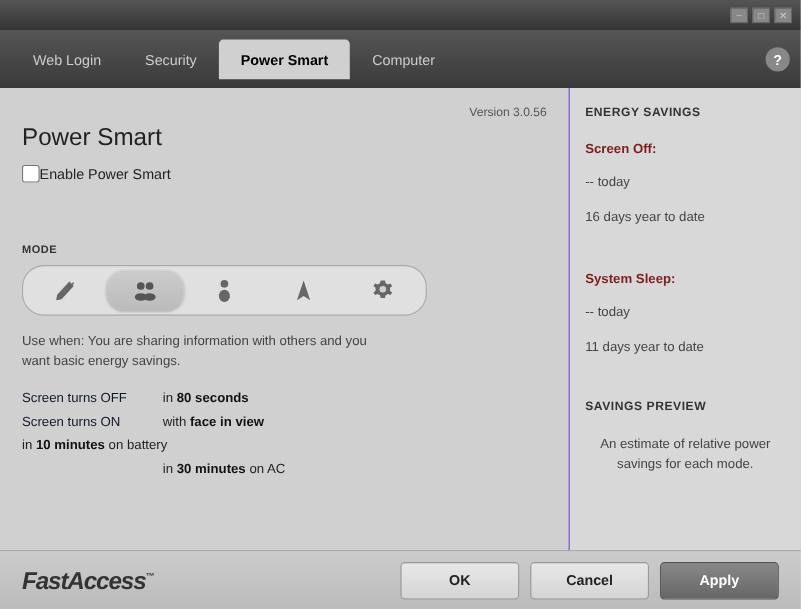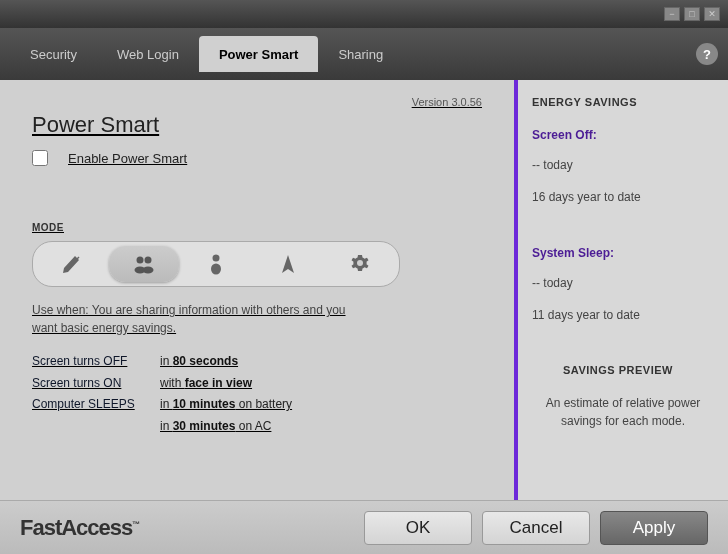--- a/index.html
+++ b/index.html
@@ -80,46 +80,45 @@
     
     .main-container {
       display: flex;
       height: 474px; 
       background: #d0d0d0;
     }
 
     
     .left-panel {
       flex: 1;
-      padding: 16px 32px;
+      padding: 16px 20px;
       display: flex;
       flex-direction: column;
-      border-right: 4px solid #6d28d9;
-      text-decoration: underline;
+      border-right: 1px solid #6d28d9;
     }
 
     .version-row {
       display: flex;
       justify-content: flex-end;
       font-size: 11px;
       color: #555;
       margin-bottom: 4px;
     }
 
     .page-title {
       font-size: 22px;
       font-weight: normal;
       color: #222;
       margin-bottom: 12px;
     }
 
     .checkbox-row {
       display: flex;
       align-items: center;
-      gap: 20px;
+      gap: 0;
       margin-bottom: 14px;
     }
     .checkbox-row input[type=checkbox] {
       width: 16px;
       height: 16px;
       cursor: pointer;
     }
     .checkbox-label {
       font-size: 13px;
       color: #222;
@@ -223,41 +222,40 @@
       font-size: 11px;
       font-weight: bold;
       color: #333;
       letter-spacing: 0.5px;
       margin-bottom: 8px;
     }
 
     .stat-label {
       font-size: 12px;
       font-weight: bold;
-      color: #4c1d95;
+      color: #7f1d1d;
       margin-bottom: 2px;
     }
     .stat-value {
       font-size: 12px;
       color: #444;
       margin-bottom: 2px;
       line-height: 1.5;
     }
 
     .divider-space {
       height: 14px;
     }
 
     .savings-preview-title {
       font-size: 11px;
       font-weight: bold;
       color: #333;
       letter-spacing: 0.5px;
       margin-bottom: 6px;
-      margin-left: 31px;
     }
     .savings-preview-desc {
       font-size: 12px;
       color: #444;
       line-height: 1.5;
       text-align: center;
     }
 
     
     .bottom-bar {
@@ -268,20 +266,21 @@
       height: 54px;
       background: linear-gradient(to bottom, #ccc, #bbb);
       border-top: 1px solid #aaa;
       display: flex;
       align-items: center;
       padding: 0 20px;
     }
 
     .brand-logo {
       font-size: 22px;
+      font-style: italic;
       color: #555;
       font-weight: bold;
       letter-spacing: -1px;
     }
     .brand-logo span {
       color: #333;
     }
     .brand-tm {
       font-size: 8px;
       vertical-align: super;
@@ -291,26 +290,27 @@
     .bottom-buttons {
       margin-left: auto;
       display: flex;
       gap: 10px;
     }
 
     .btn {
       width: 108px;
       height: 34px;
       border-radius: 4px;
-      font-size: 17px;
+      font-size: 13px;
       cursor: pointer;
       display: flex;
       align-items: center;
       justify-content: center;
       border: 1px solid #999;
+      font-weight: bold;
     }
     .btn-normal {
       background: linear-gradient(to bottom, #e8e8e8, #d4d4d4);
       color: #222;
     }
     .btn-apply {
       background: linear-gradient(to bottom, #888, #666);
       color: #fff;
       border: 1px solid #555;
     }
@@ -320,24 +320,24 @@
 
 <div class="title-bar">
   <div class="title-bar-controls">
     <div class="title-btn">−</div>
     <div class="title-btn">□</div>
     <div class="title-btn">✕</div>
   </div>
 </div>
 
 <div class="tab-bar">
+  <div class="tab">Web Login</div>
   <div class="tab">Security</div>
-  <div class="tab">Web Login</div>
   <div class="tab active">Power Smart</div>
-  <div class="tab">Sharing</div>
+  <div class="tab">Computer</div>
   <div class="tab-help">?</div>
 </div>
 
 <div class="main-container">
 
   <div class="left-panel">
     <div class="version-row">
       <span>Version 3.0.56</span>
     </div>
     <div class="page-title">Power Smart</div>
@@ -387,21 +387,20 @@
     <div class="mode-details">
       <div class="detail-row">
         <span class="detail-label">Screen turns OFF</span>
         <span class="detail-value">in <strong>80 seconds</strong></span>
       </div>
       <div class="detail-row">
         <span class="detail-label">Screen turns ON</span>
         <span class="detail-value">with <strong>face in view</strong></span>
       </div>
       <div class="detail-row">
-        <span class="detail-label">Computer SLEEPS</span>
         <span class="detail-value">in <strong>10 minutes</strong> on battery</span>
       </div>
       <div class="detail-row">
         <span class="detail-label"></span>
         <span class="detail-value">in <strong>30 minutes</strong> on AC</span>
       </div>
     </div>
 
     <a class="view-options-link">View Windows Power Options</a>
   </div>

